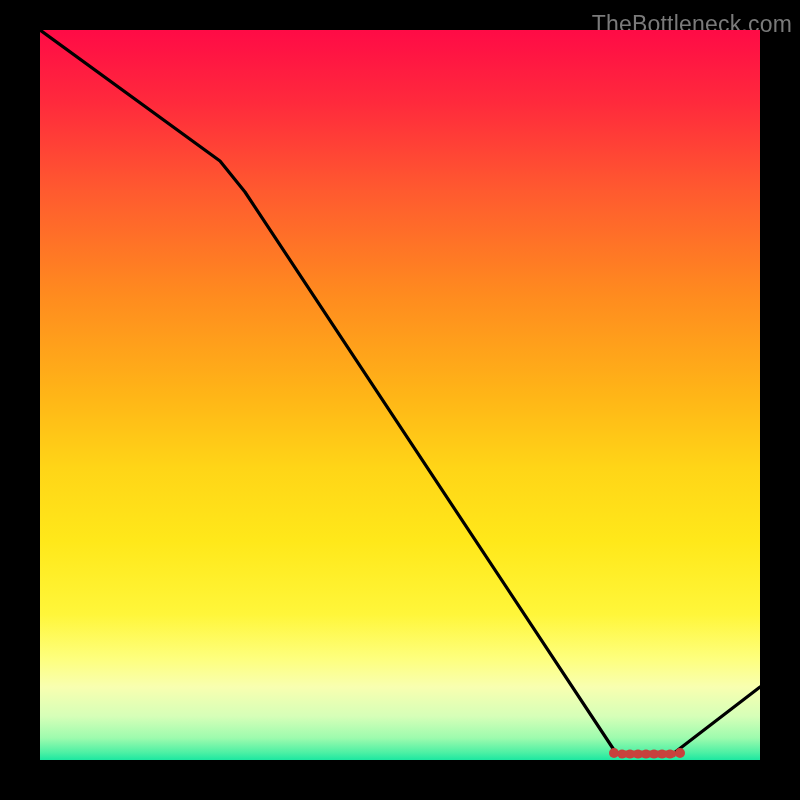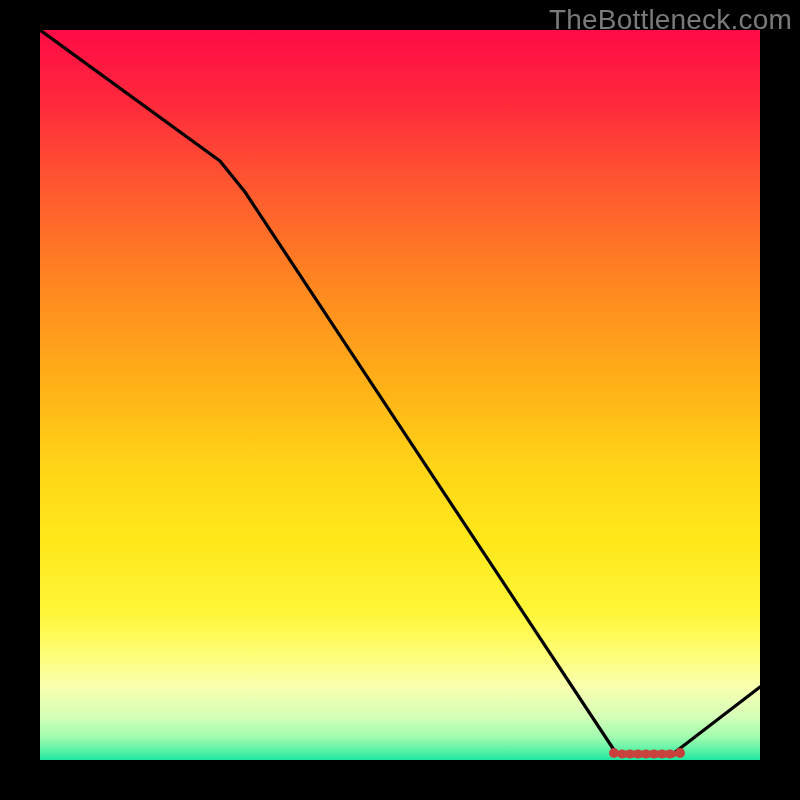--- a/index.html
+++ b/index.html
@@ -12,24 +12,24 @@
     overflow: hidden;
   }
   .container {
     position: relative;
     width: 800px;
     height: 800px;
     background: #000;
   }
   .attribution {
     position: absolute;
-    top: 4px;
+    top: 11px;
     right: 8px;
     color: #7a7a7a;
-    font-size: 28px;
+    font-size: 23px;
     font-weight: 500;
     letter-spacing: 0.2px;
   }
   .plot-area {
     position: absolute;
     left: 40px;
     top: 30px;
     width: 720px;
     height: 730px;
     background: linear-gradient(to bottom,

